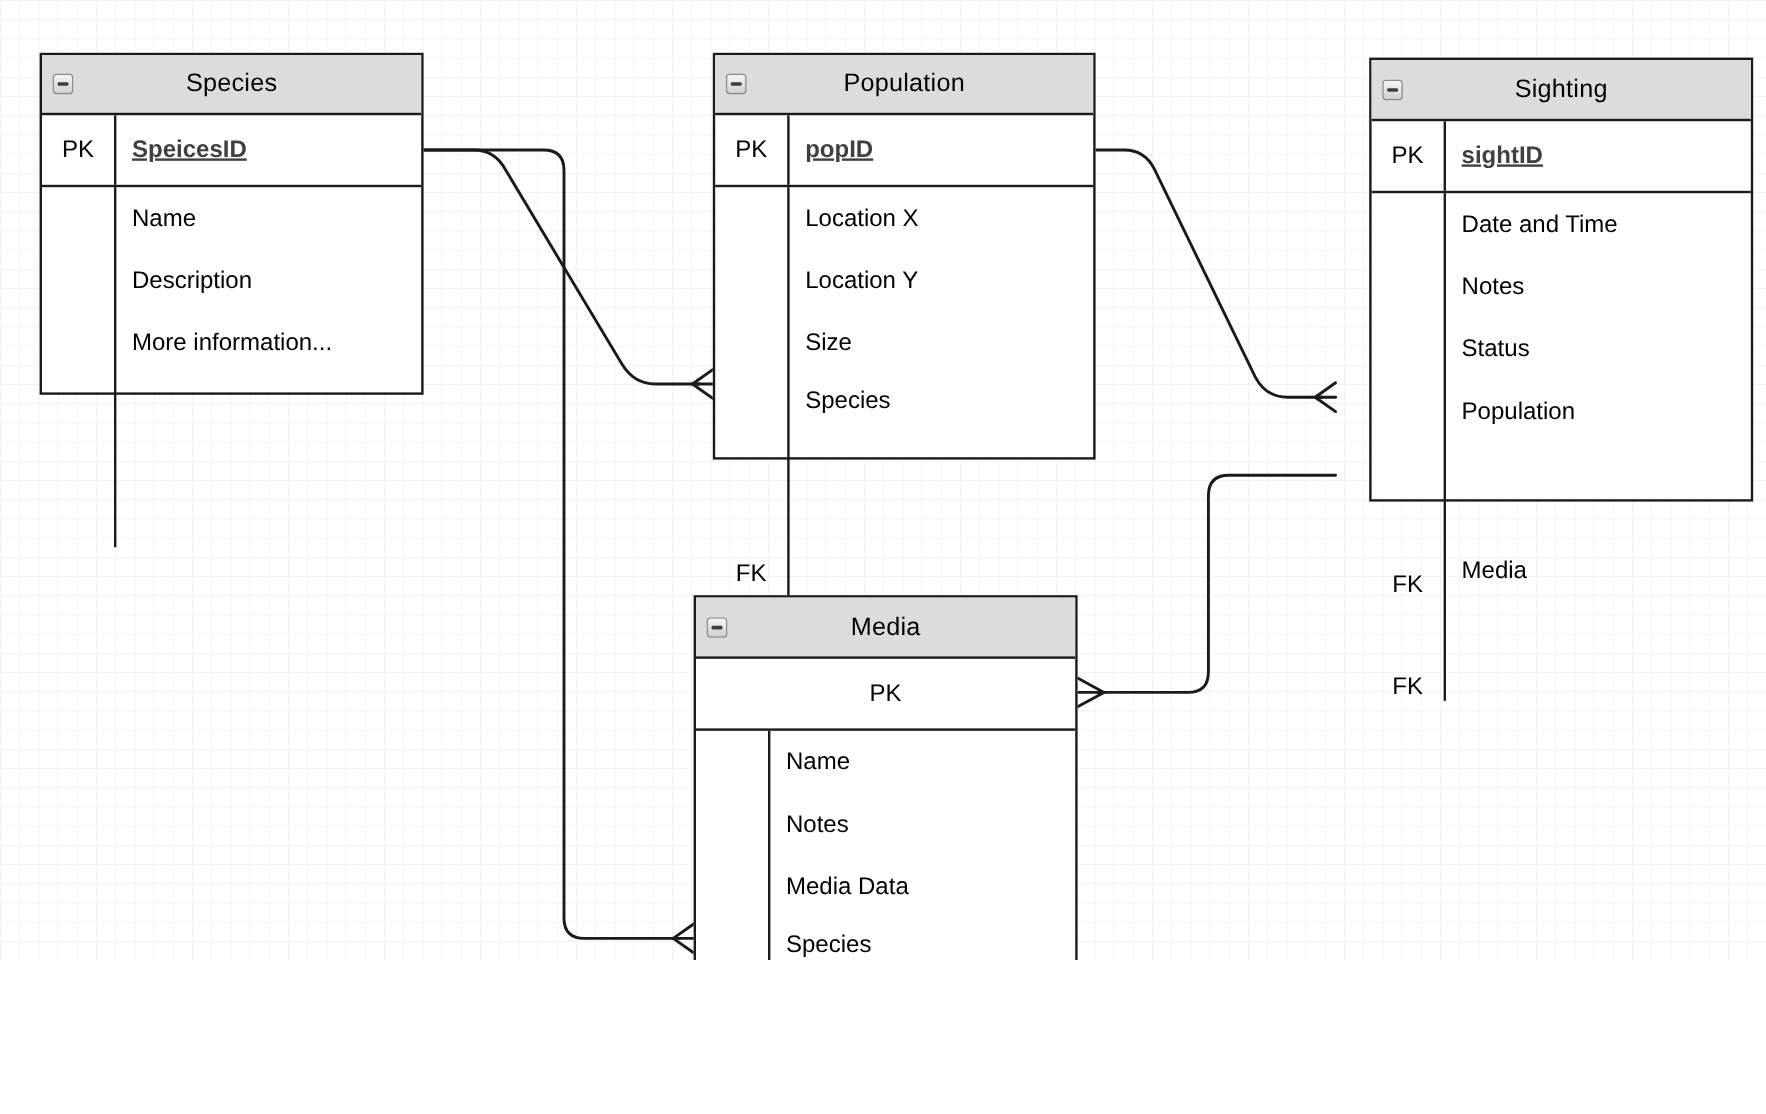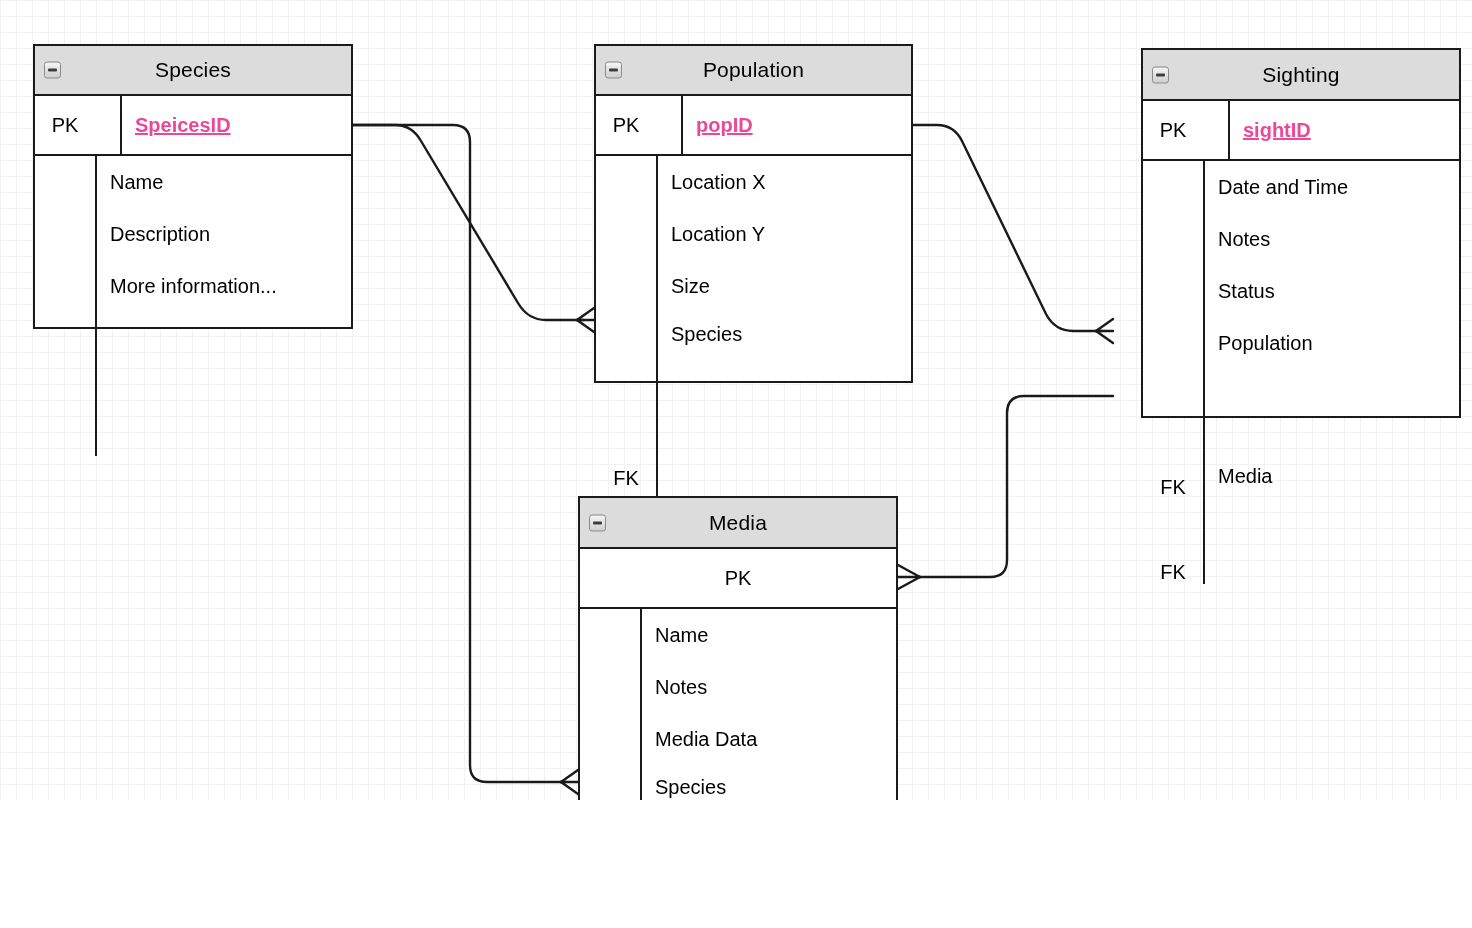--- a/index.html
+++ b/index.html
@@ -113,25 +113,24 @@
     font-size: 20px;
     color: #000000;
     height: 100%;
   }
   .row .field {
     flex: 1 1 auto;
     box-sizing: border-box;
     border-left: 2px solid #1a1a1a;
     padding-left: 13px;
     font-size: 20px;
-    color: #ec4899;
+    color: #404040;
     display: flex;
     align-items: center;
     height: 100%;
-    margin-left: 25px;
   }
   .pk-block .row { height: 100%; justify-content: center; }
   .pk-block .field {
     font-weight: bold;
     text-decoration: underline;
   }
   
   .attr-grid {
     display: flex;
     height: 100%;

